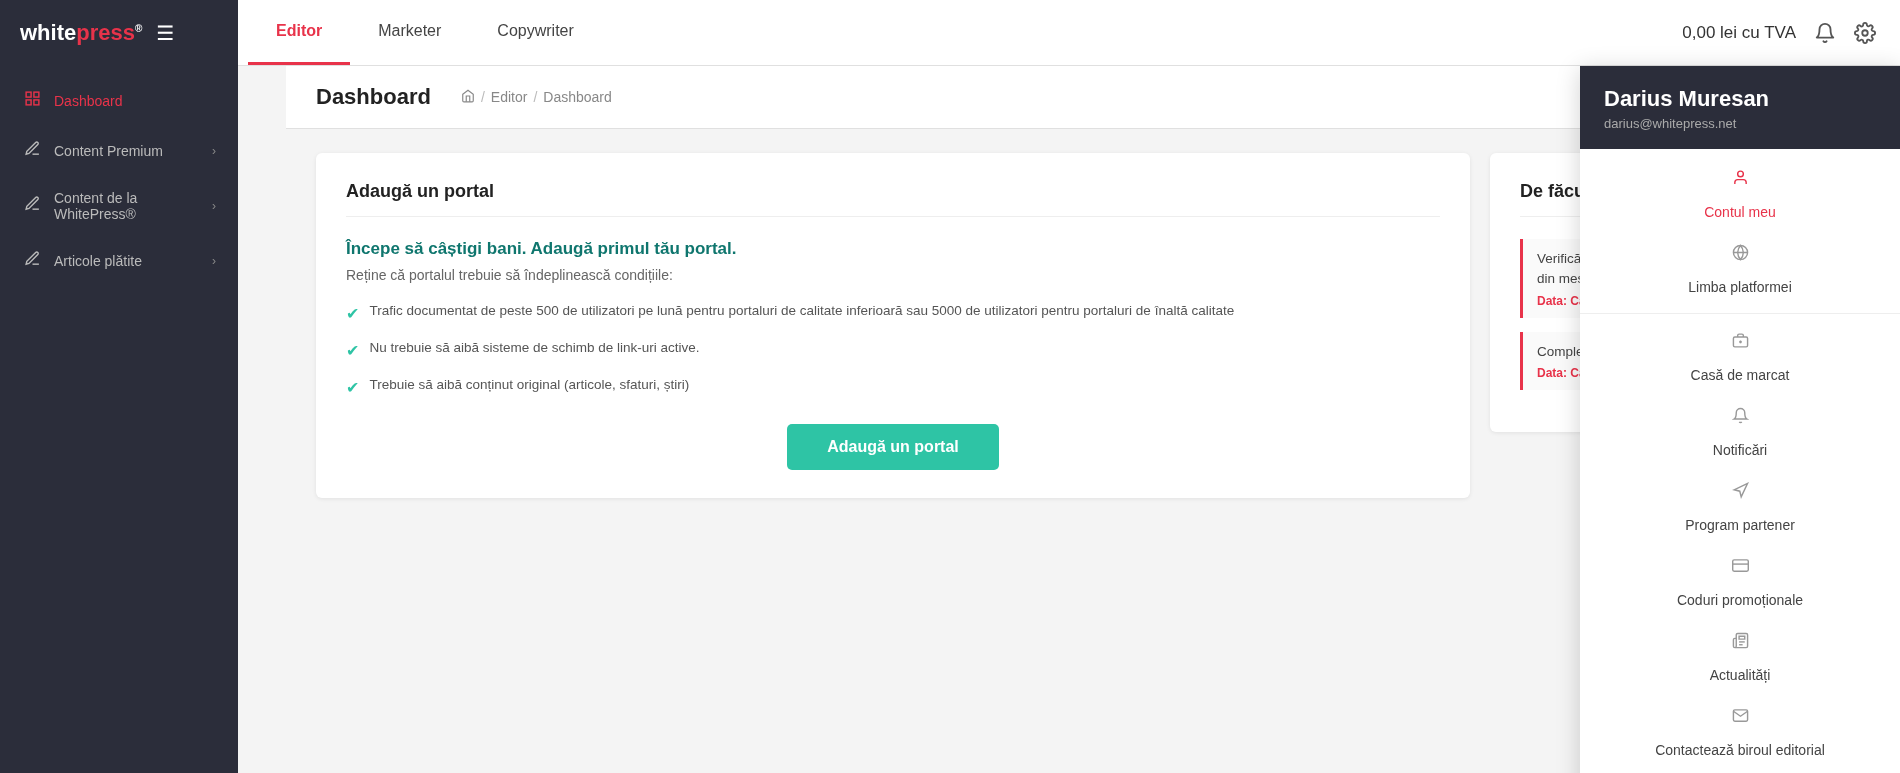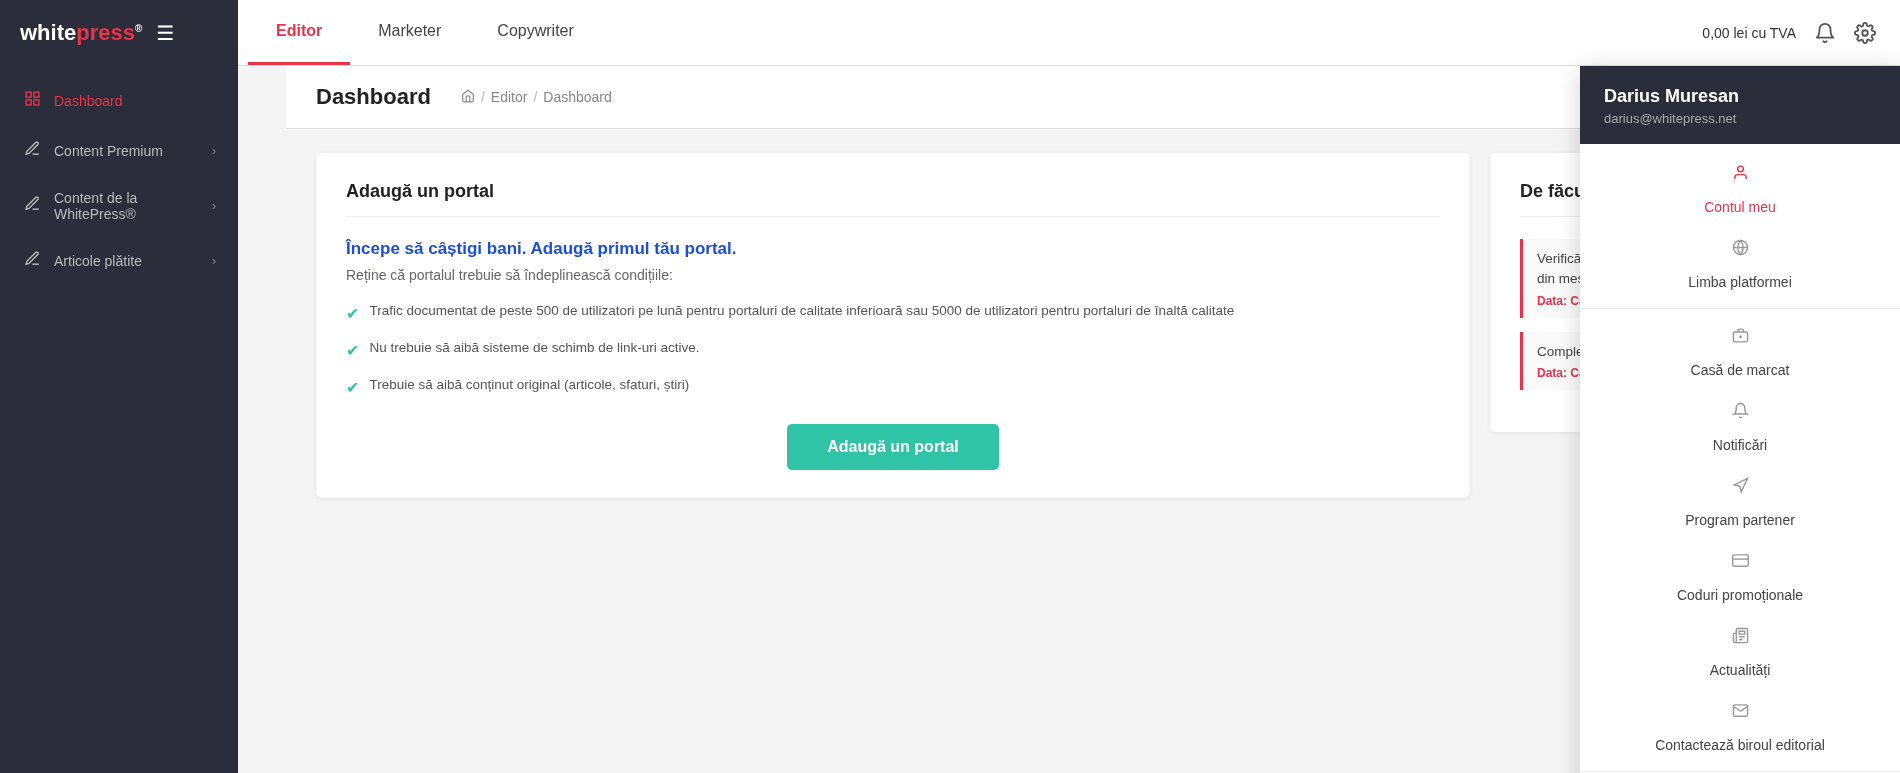--- a/index.html
+++ b/index.html
@@ -51,21 +51,21 @@
       border-bottom: 3px solid #e8334a;
       font-weight: 600;
     }
     .nav-right {
       display: flex;
       align-items: center;
       gap: 18px;
       padding-right: 24px;
     }
     .balance-text {
-      font-size: 14px;
+      font-size: 17px;
       color: #333;
       font-weight: 500;
     }
     .icon-btn {
       background: none;
       border: none;
       cursor: pointer;
       font-size: 22px;
       color: #555;
       display: flex;
@@ -164,21 +164,21 @@
       font-size: 18px;
       font-weight: 700;
       color: #222;
       margin-bottom: 22px;
       padding-bottom: 14px;
       border-bottom: 1px solid #eee;
     }
     .card-heading {
       font-size: 17px;
       font-weight: 700;
-      color: #1d4ed8;
+      color: #0f766e;
       margin-bottom: 8px;
     }
     .card-subtext {
       font-size: 14px;
       color: #666;
       margin-bottom: 18px;
     }
     .checklist {
       list-style: none;
       margin-bottom: 24px;
@@ -243,21 +243,21 @@
       box-shadow: 0 4px 24px rgba(0,0,0,0.18);
       border-radius: 0 0 8px 8px;
       z-index: 100;
       overflow: hidden;
     }
     .dropdown-header {
       background: #2b2d3a;
       padding: 20px 24px 18px;
     }
     .dropdown-user-name {
-      font-size: 18px;
+      font-size: 22px;
       font-weight: 700;
       color: #fff;
       margin-bottom: 4px;
     }
     .dropdown-user-email {
       font-size: 13px;
       color: #aaa;
     }
     .dropdown-items {
       padding: 8px 0;

